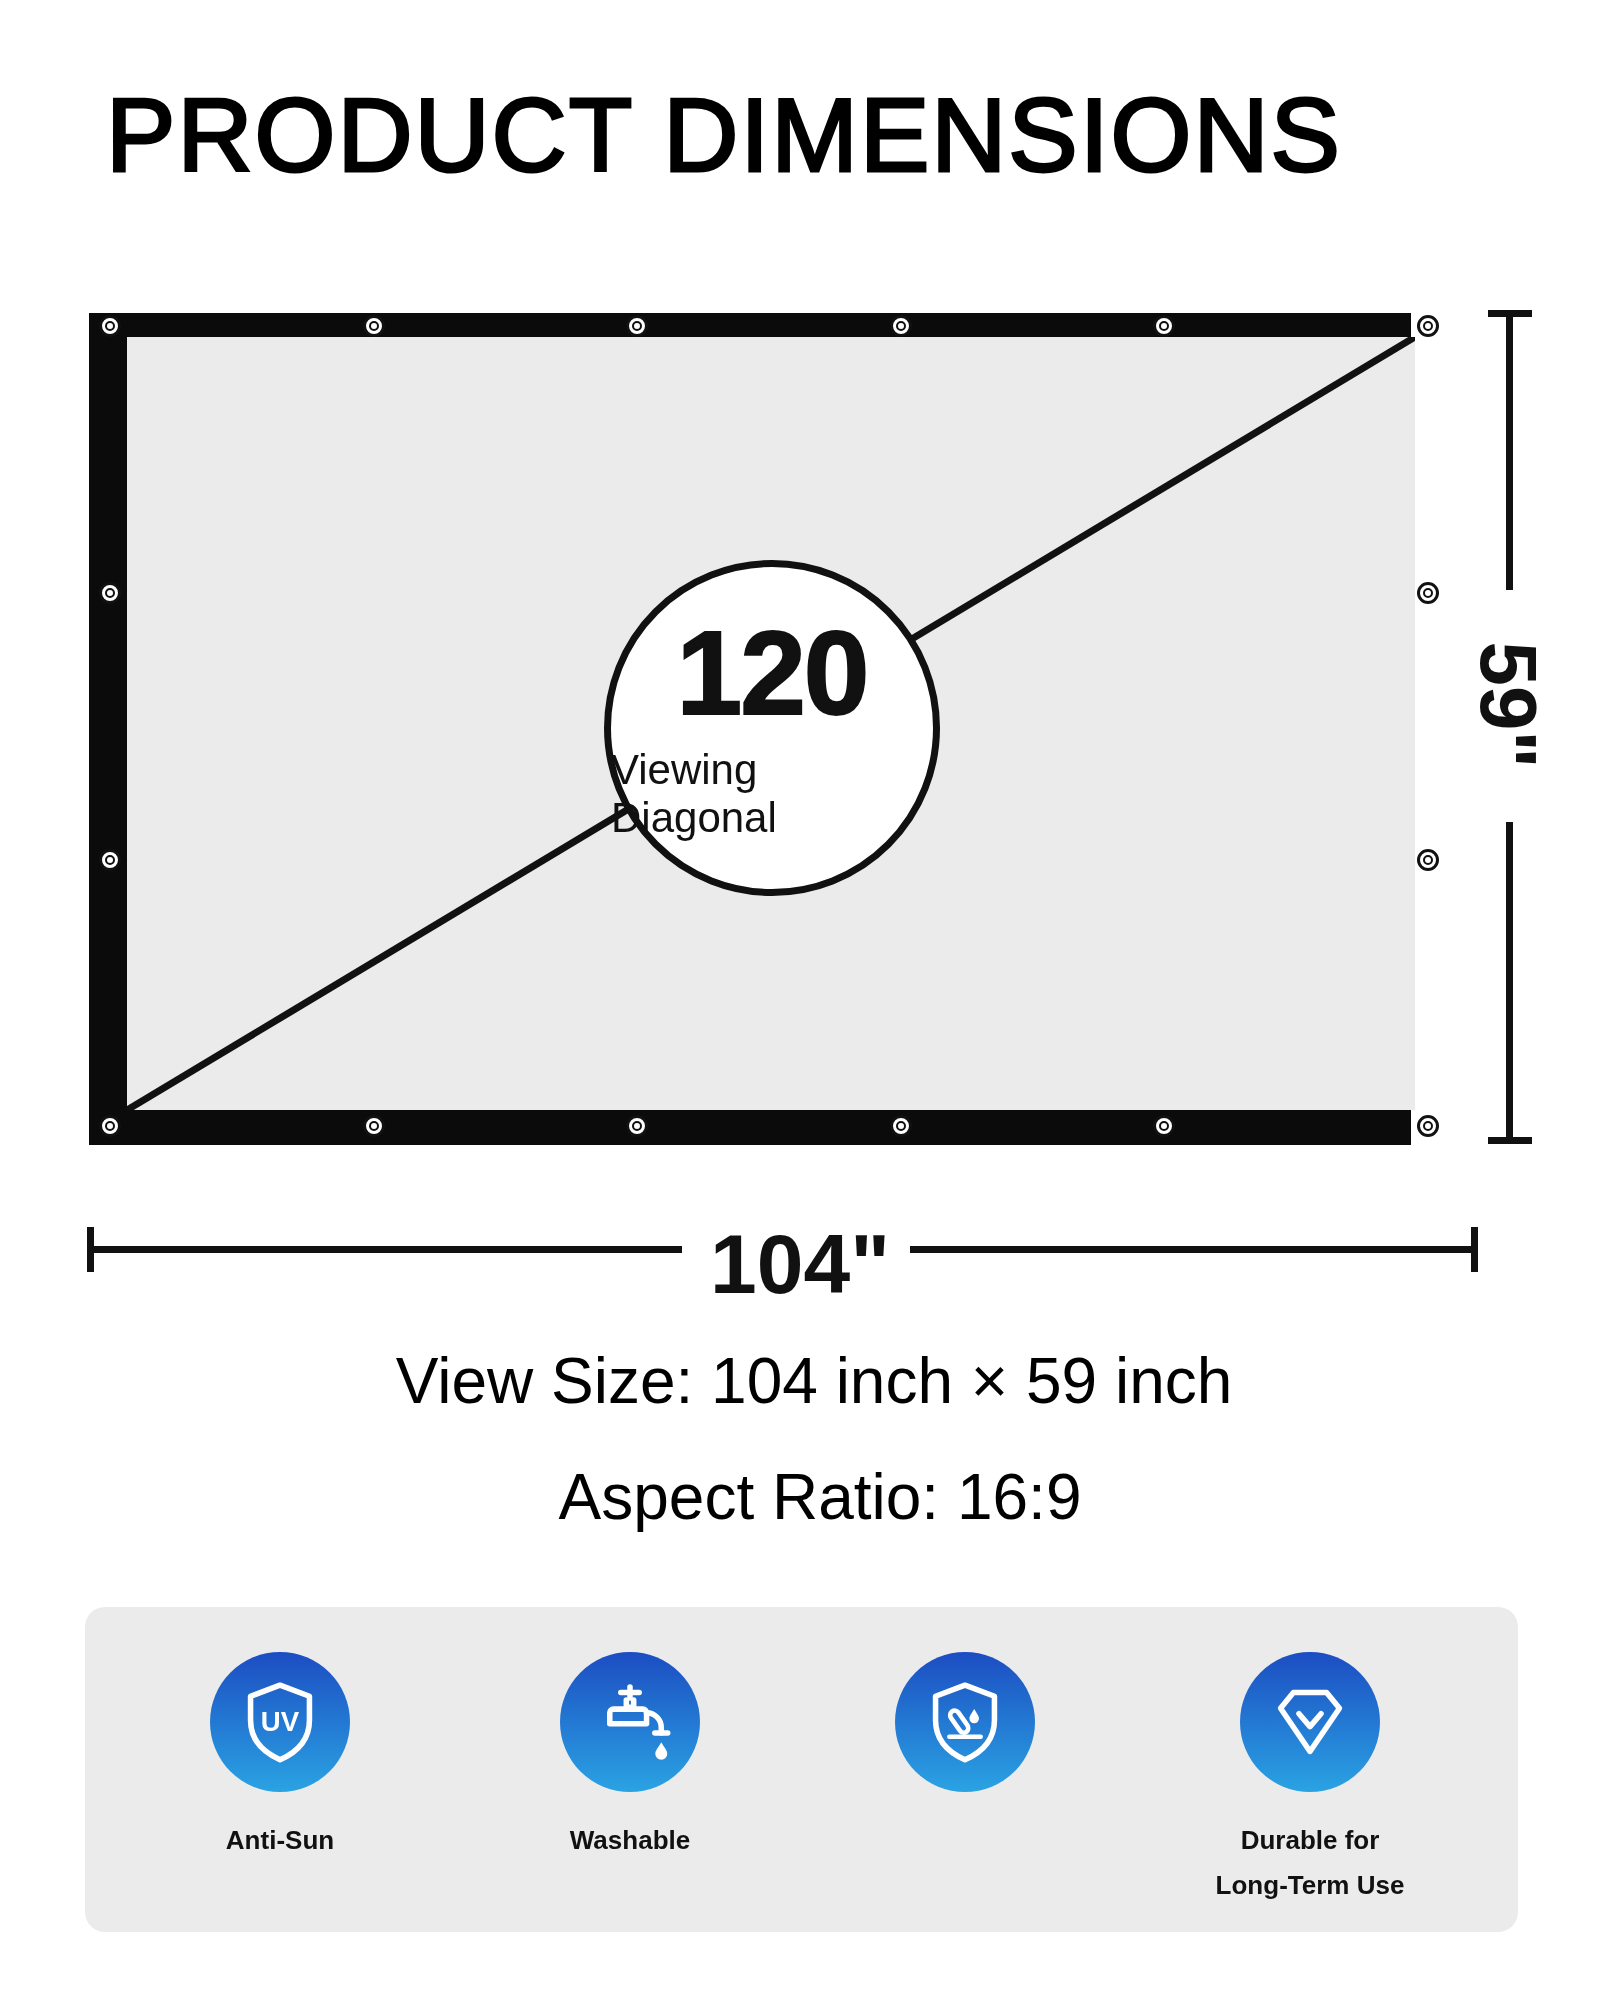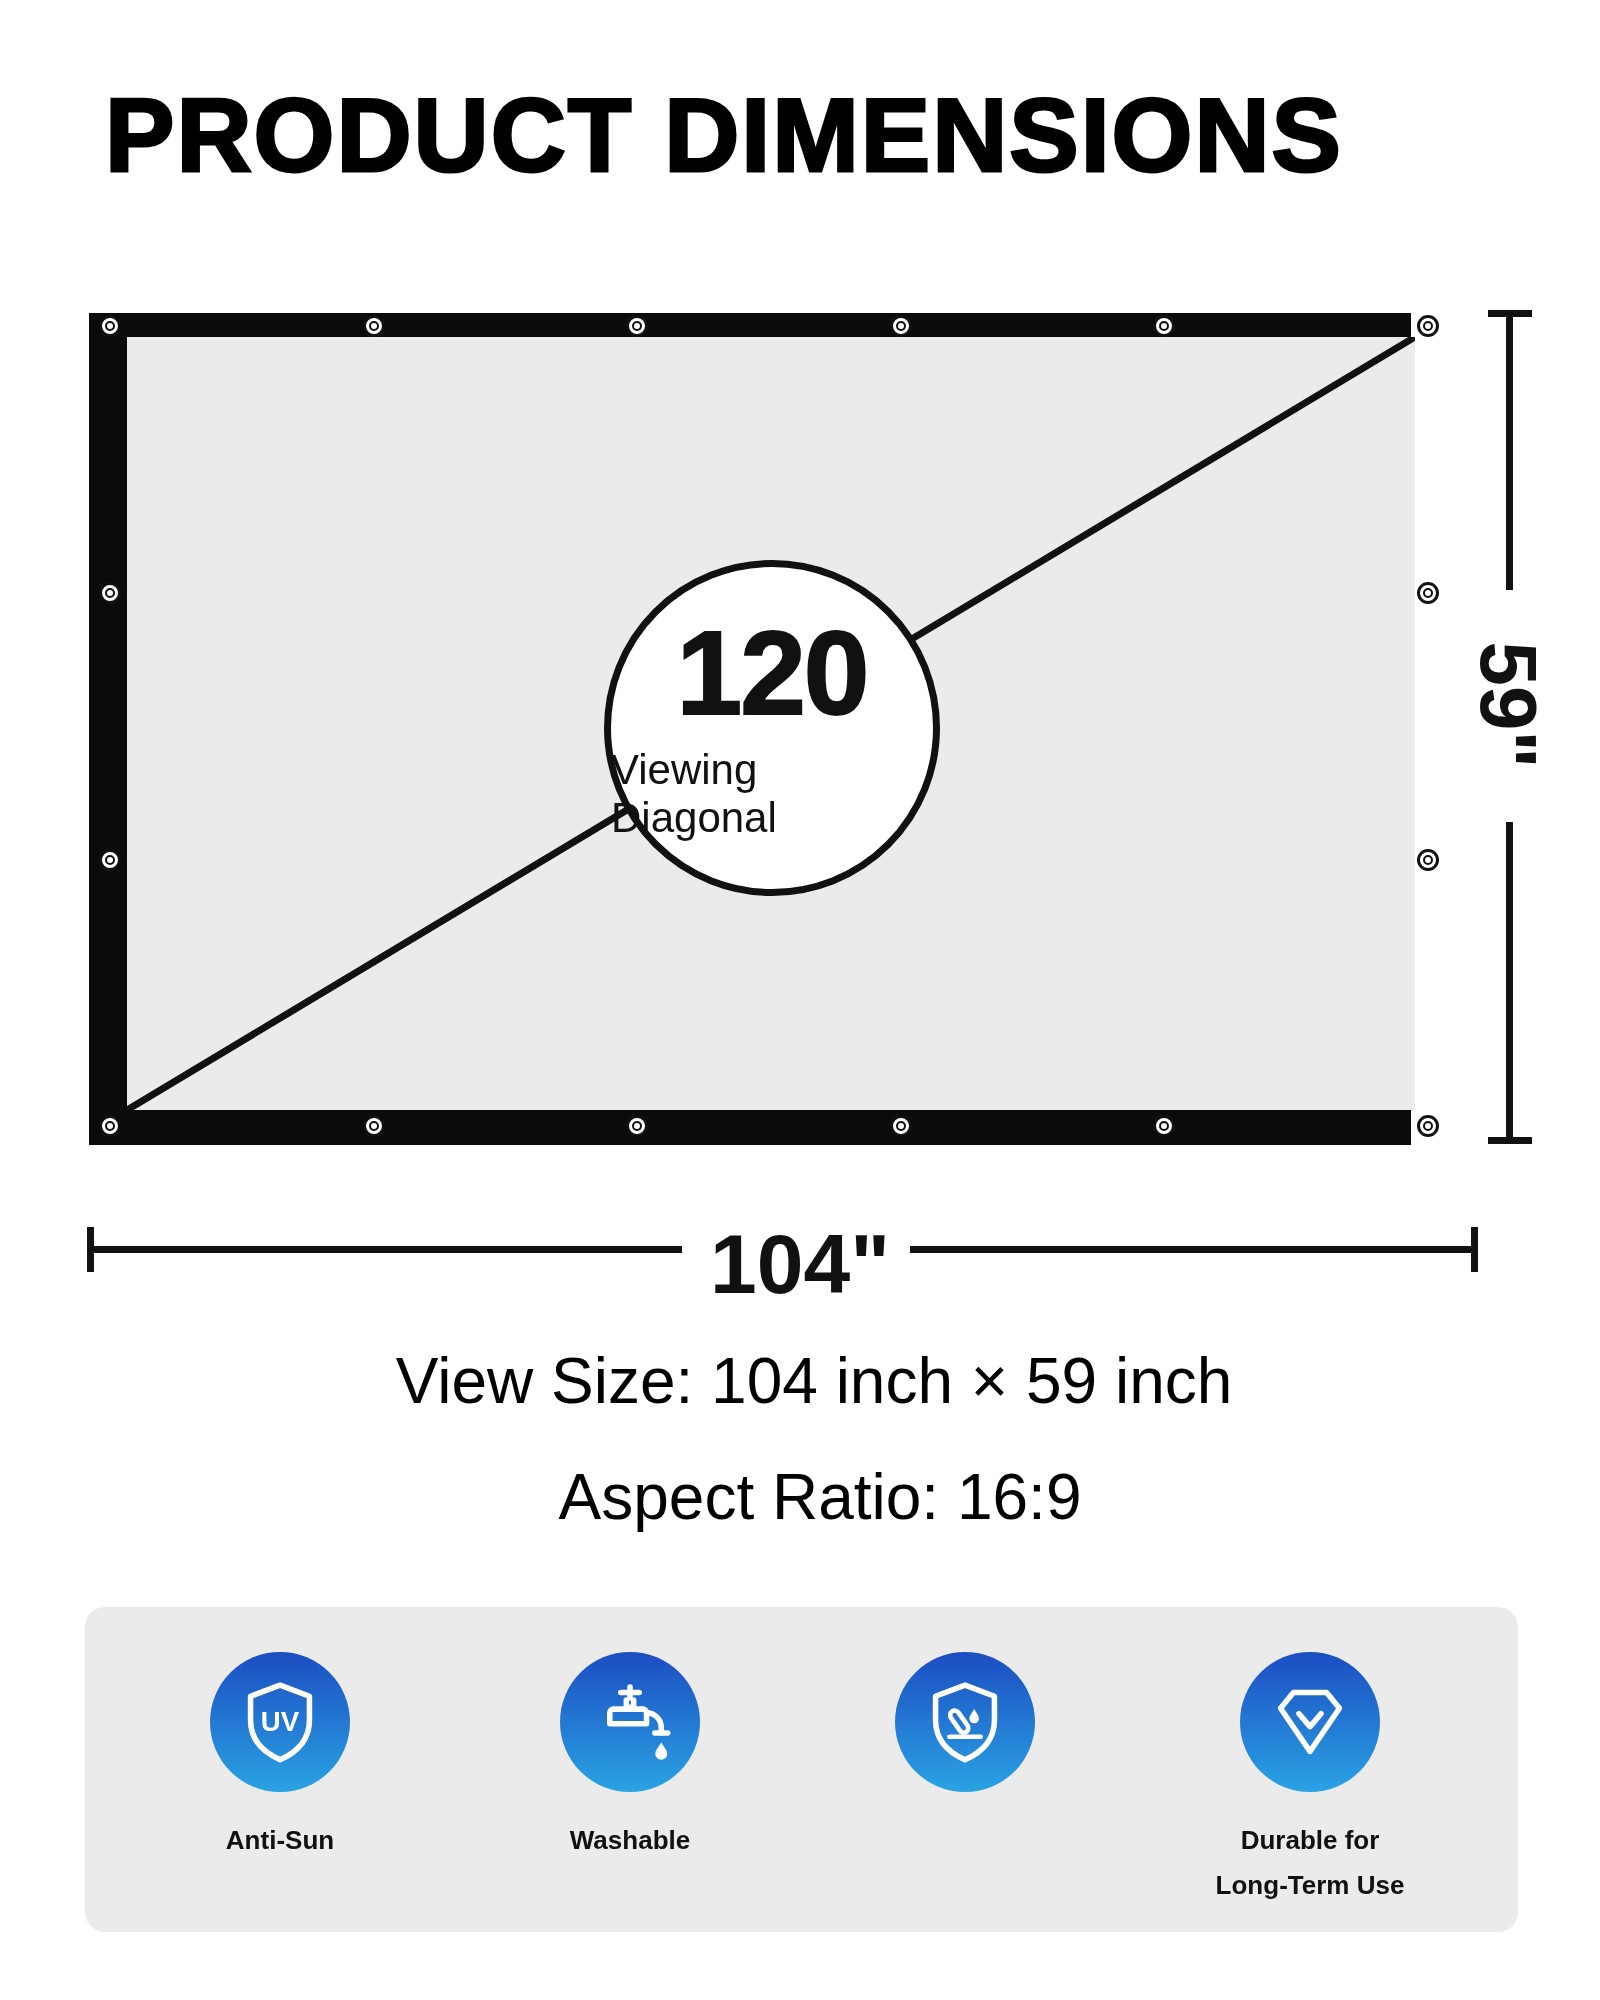--- a/index.html
+++ b/index.html
@@ -2,21 +2,21 @@
 <html><head>
 <meta charset="utf-8">
 <style>
   html,body{margin:0;padding:0;}
   body{
     width:1600px;height:2000px;position:relative;overflow:hidden;
     background:#ffffff;font-family:"Liberation Sans",sans-serif;color:#111;
   }
   .ttl{
     position:absolute;top:76px;left:0;width:1448px;text-align:center;
-    font-size:104px;font-weight:700;letter-spacing:2px;color:#000;
+    font-size:104px;font-weight:400;letter-spacing:2px;color:#000;
     -webkit-text-stroke:3px #000;white-space:nowrap;
   }
   
   .screen{position:absolute;left:89px;top:313px;width:1322px;height:832px;background:#0b0b0b;}
   .screen-inner{position:absolute;left:38px;top:24px;width:1288px;height:773px;background:#ebebeb;}
   .diag-svg{position:absolute;left:0;top:0;}
   .grommet{position:absolute;width:16px;height:16px;border:3px solid #111;border-radius:50%;
     background:#fff;display:flex;align-items:center;justify-content:center;}
   .grommet::after{content:"";width:6px;height:6px;border:2px solid #111;border-radius:50%;background:#fff;}
   .diag-circle{

